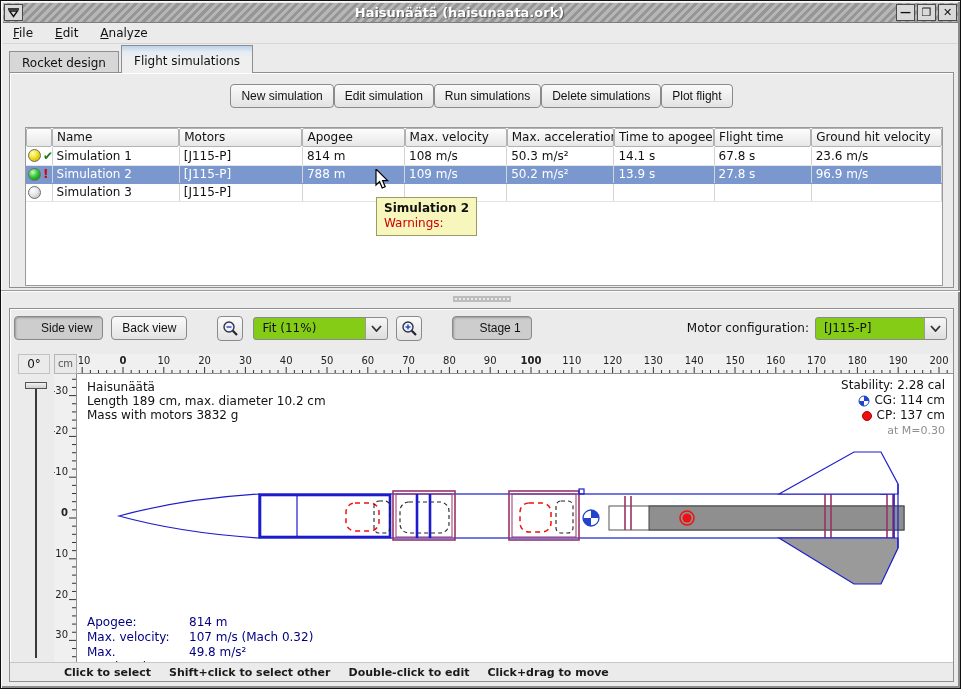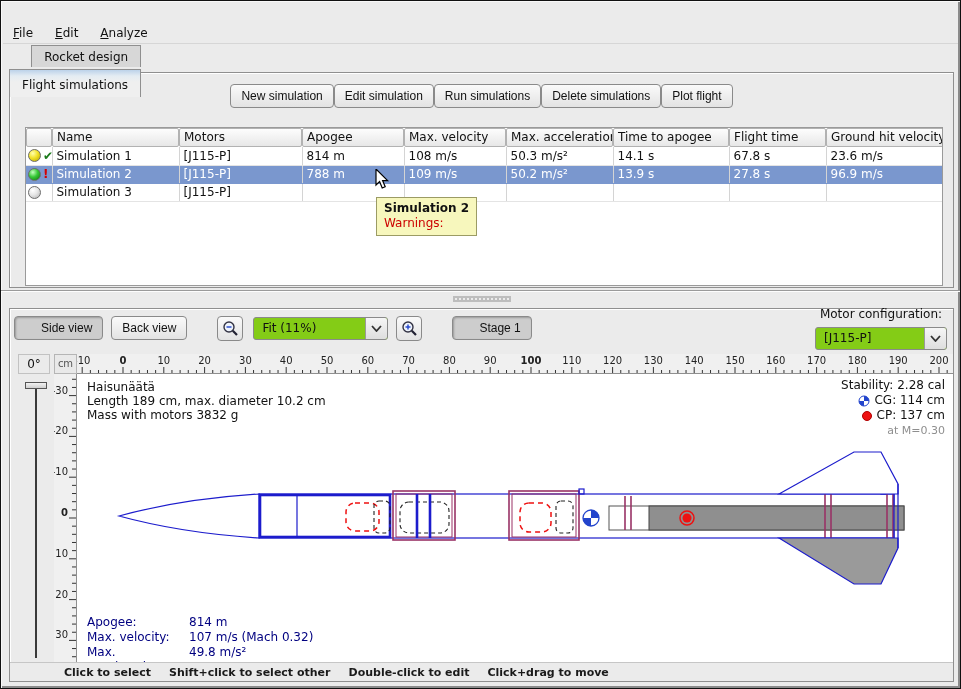--- a/index.html
+++ b/index.html
@@ -21,21 +21,21 @@
     border:1px solid #4a4a4a; display:flex; align-items:center; justify-content:center;}
   .title-text{flex:1; text-align:center; color:#fff; font-weight:bold; font-size:13px;
     text-shadow:1px 1px 1px #555;}
   .glyph{font-size:11px; font-weight:bold; color:#111; line-height:1;}
   
   .menubar{position:absolute; left:2px; top:22px; right:2px; height:21px; display:flex;
     align-items:center; padding-left:10px; gap:22px; background:#ebebeb;
     border-bottom:1px solid #d6d6d6;}
   .menu-item{cursor:default;}
   
-  .tabs{position:absolute; left:8px; top:44px; height:28px; display:flex; align-items:flex-end; gap:2px;flex-direction:column;}
+  .tabs{position:absolute; left:8px; top:44px; height:28px; display:flex; align-items:flex-end; gap:2px;}
   .tab{border:1px solid #8f8f8f; border-bottom:none; padding:4px 12px 5px 12px;
     background:#d7d7d7; height:22px;}
   .tab.active{background:linear-gradient(#bcd2ea 0px,#e4ecf3 6px,#efefef 12px);
     height:28px; padding-top:8px; position:relative; z-index:3; border-color:#8f8f8f;}
   
   .content-panel{position:absolute; left:8px; top:71px; width:945px; height:216px;
     border:1px solid #8f8f8f; background:#ebebeb; box-shadow:inset 1px 1px 0 #fff;}
   .sim-buttons{display:flex; justify-content:center; margin-top:11px;}
   .btn{background:linear-gradient(#fafafa,#e3e3e3); border:1px solid #8a8a8a;
     border-radius:4px; padding:4px 10px; font-size:12px; color:#111;}
@@ -79,21 +79,21 @@
   .view-toolbar{position:absolute; left:4px; top:6px; right:6px; height:26px;
     display:flex; align-items:center; gap:8px;}
   .iconbtn{width:26px; height:25px; display:flex; align-items:center; justify-content:center;
     background:linear-gradient(#fafafa,#e3e3e3); border:1px solid #8a8a8a; border-radius:4px;}
   .combo{display:flex; align-items:center; height:23px; background:#84cc16;
     border:1px solid #8a8a8a; border-radius:3px; overflow:hidden;}
   .combo .val{padding:0 8px; flex:1; white-space:nowrap;}
   .combo .arrow{width:22px; align-self:stretch; border-left:1px solid #9a9a9a;
     background:linear-gradient(#f6f6f6,#dedede); display:flex; align-items:center; justify-content:center;}
   .fit-combo{width:135px; margin-left:2px;}
-  .motor-config{margin-left:auto; display:flex; align-items:center; gap:6px;flex-direction:column;}
+  .motor-config{margin-left:auto; display:flex; align-items:center; gap:6px;}
   .motor-combo{width:132px;}
   .gap8{width:14px;}
   
   .rot-box{position:absolute; left:8px; top:45px; width:32px; height:20px; background:#ebebeb;
     border:1px solid #c2c2c2; text-align:center; line-height:18px;}
   .vslider{position:absolute; left:14px; top:71px; width:24px; height:282px;}
   .vslider .track{position:absolute; left:11px; top:2px; bottom:4px; width:2px; background:#3a3a3a;}
   .vslider .handle{position:absolute; left:1px; top:2px; width:22px; height:7px;
     background:linear-gradient(#f2f2f2,#cfcfcf); border:1px solid #555;}
   .corner-box{position:absolute; left:44px; top:45px; width:23px; height:20px; background:#e9e9e9;
@@ -127,20 +127,38 @@
   
   .hintbar{position:absolute; left:0; right:0; bottom:0; height:19px; border-top:1px solid #c6c6c6;
     display:flex; align-items:center; gap:18px; padding-left:54px;
     font-size:11px; font-weight:bold; color:#1a1a1a; background:#ebebeb;margin-top:12px;}
 </style>
 </head>
 <body>
 
 <div class="window">
 
+  <div class="titlebar">
+    <div class="sysbtn">
+      <svg width="13" height="12" viewBox="0 0 13 12">
+        <line x1="1" y1="2" x2="12" y2="2" stroke="#111" stroke-width="1.6"></line>
+        <polygon points="2.5,4 10.5,4 6.5,9.5" fill="none" stroke="#111" stroke-width="1.4"></polygon>
+      </svg>
+    </div>
+    <div class="title-text">Haisunäätä (haisunaata.ork)</div>
+    <div class="sysbtn">
+        <span class="glyph">—</span>
+      </div>
+    <div class="sysbtn">
+        <span class="glyph">❐</span>
+      </div>
+    <div class="sysbtn">
+        <span class="glyph">✕</span>
+      </div>
+  </div>
 
   <div class="menubar">
       <span class="menu-item"><u>F</u>ile</span>
       <span class="menu-item"><u>E</u>dit</span>
       <span class="menu-item"><u>A</u>nalyze</span>
     </div>
 
   <div class="tabs">
       <div class="tab">Rocket design</div>
       <div class="tab active">Flight simulations</div>
@@ -169,21 +187,21 @@
               </th>
               <th style="width: 102px;">
                 <div class="hdr">Apogee</div>
               </th>
               <th style="width: 102px;">
                 <div class="hdr">Max. velocity</div>
               </th>
               <th style="width: 107px;">
                 <div class="hdr">Max. acceleration</div>
               </th>
-              <th style="width: 116px; margin-left: 16px;">
+              <th style="width: 100px; margin-left: 16px;">
                 <div class="hdr">Time to apogee</div>
               </th>
               <th style="width: 97px;">
                 <div class="hdr">Flight time</div>
               </th>
               <th style="width: 130px;">
                 <div class="hdr">Ground hit velocity</div>
               </th>
             </tr>
           </thead>

